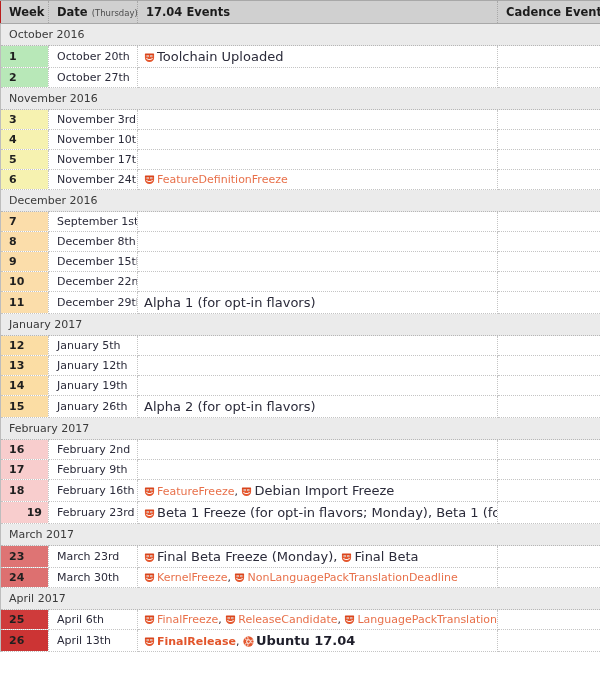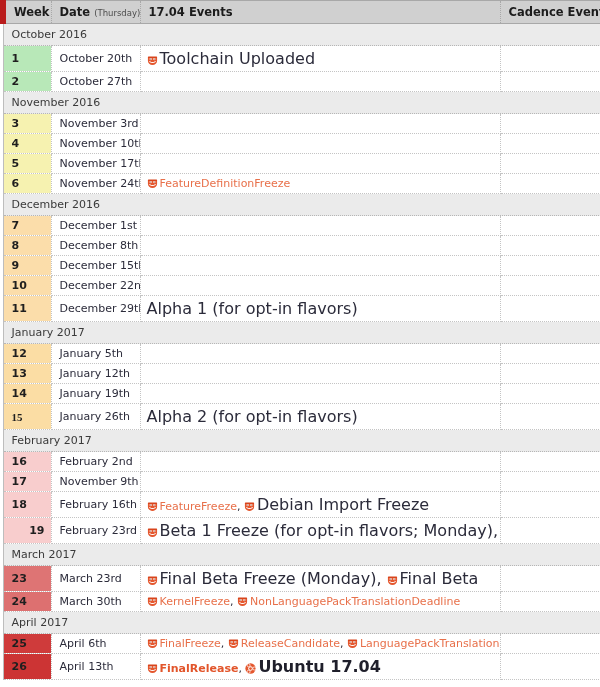--- a/index.html
+++ b/index.html
@@ -35,21 +35,21 @@
     border-right-style: dotted;
     color: #1c1c1c;
     font-weight: bold;
     font-size: 11.5px;
     text-align: left;
     padding: 4px 6px 4px 8px;
     height: 13px;
     vertical-align: middle;
     white-space: nowrap;
   }
-  thead th.th-week { border-left: 6px solid #b91c1c; margin-top: 40px; }
+  thead th.th-week { border-left: 1px solid #b91c1c; margin-top: 40px; }
   thead th.th-cad  { border-right: 1px solid #a8a8a8; }
   thead th .sub {
     font-weight: normal;
     font-size: 8.5px;
     color: #4c4c4c;
   }
 
   
   tr.month-row td {
     background: #ebebeb;
@@ -98,21 +98,21 @@
   }
 
   
   .ev-link {
     color: #e8704a;
     font-size: 11px;
   }
   .ev-link.bold { font-weight: bold; color: #e2552b; }
   .ev-plain {
     color: #2b2b3a;
-    font-size: 16px;
+    font-size: 13px;
   }
   .ev-plain.bold { font-weight: bold; color: #1f1f2b; }
   .ev-sep { color: #2b2b3a; }
 
   
   .icon {
     display: inline-block;
     vertical-align: -2px;
     margin-right: 2px;
     line-height: 0;
@@ -194,21 +194,21 @@
               <circle cx="8.0" cy="4.4" r="0.55" fill="#7a2a10"></circle>
               <path d="M3 7.2 q3 2.2 6 0" stroke="#ffffff" stroke-width="1.1" fill="none" stroke-linecap="round"></path>
             </svg></span><span class="ev-link">FeatureDefinitionFreeze</span></td>
         <td class="cell-cadence"></td>
       </tr>
       <tr class="month-row">
         <td colspan="4">December 2016</td>
       </tr>
       <tr class="week-row">
         <td class="cell-week" style="background: rgb(251, 221, 170);">7</td>
-        <td class="cell-date">December 1st</td>
+        <td class="cell-date">September 1st</td>
         <td class="cell-events"></td>
         <td class="cell-cadence"></td>
       </tr>
       <tr class="week-row">
         <td class="cell-week" style="background: rgb(251, 221, 170);">8</td>
         <td class="cell-date">December 8th</td>
         <td class="cell-events"></td>
         <td class="cell-cadence"></td>
       </tr>
       <tr class="week-row">
@@ -244,37 +244,37 @@
         <td class="cell-events"></td>
         <td class="cell-cadence"></td>
       </tr>
       <tr class="week-row">
         <td class="cell-week" style="background: rgb(251, 221, 164);">14</td>
         <td class="cell-date">January 19th</td>
         <td class="cell-events"></td>
         <td class="cell-cadence"></td>
       </tr>
       <tr class="week-row">
-        <td class="cell-week" style="background: rgb(251, 221, 164); font-family: Liberation Serif, serif;">15</td>
+        <td class="cell-week" style="background: rgb(251, 221, 164);">15</td>
         <td class="cell-date">January 26th</td>
         <td class="cell-events"><span class="ev-plain">Alpha 2 (for opt-in flavors)</span></td>
         <td class="cell-cadence"></td>
       </tr>
       <tr class="month-row">
         <td colspan="4">February 2017</td>
       </tr>
       <tr class="week-row">
         <td class="cell-week" style="background: rgb(248, 205, 205);">16</td>
         <td class="cell-date">February 2nd</td>
         <td class="cell-events"></td>
         <td class="cell-cadence"></td>
       </tr>
       <tr class="week-row">
         <td class="cell-week" style="background: rgb(248, 205, 205);">17</td>
-        <td class="cell-date">November 9th</td>
+        <td class="cell-date">February 9th</td>
         <td class="cell-events"></td>
         <td class="cell-cadence"></td>
       </tr>
       <tr class="week-row">
         <td class="cell-week" style="background: rgb(248, 205, 205);">18</td>
         <td class="cell-date">February 16th</td>
         <td class="cell-events"><span class="icon"><svg width="11" height="11" viewBox="0 0 12 12">
               <path d="M1.6 2.2 h8.8 a0.6 0.6 0 0 1 0.6 0.6 v3.4 c0 2.6 -2.2 4.6 -5 4.6 s-5 -2 -5 -4.6 v-3.4 a0.6 0.6 0 0 1 0.6 -0.6 z" fill="#e4572e"></path>
               <rect x="1.0" y="1.6" width="10" height="1.6" rx="0.5" fill="#d8441c"></rect>
               <circle cx="4.0" cy="4.4" r="1.25" fill="#ffffff"></circle>

